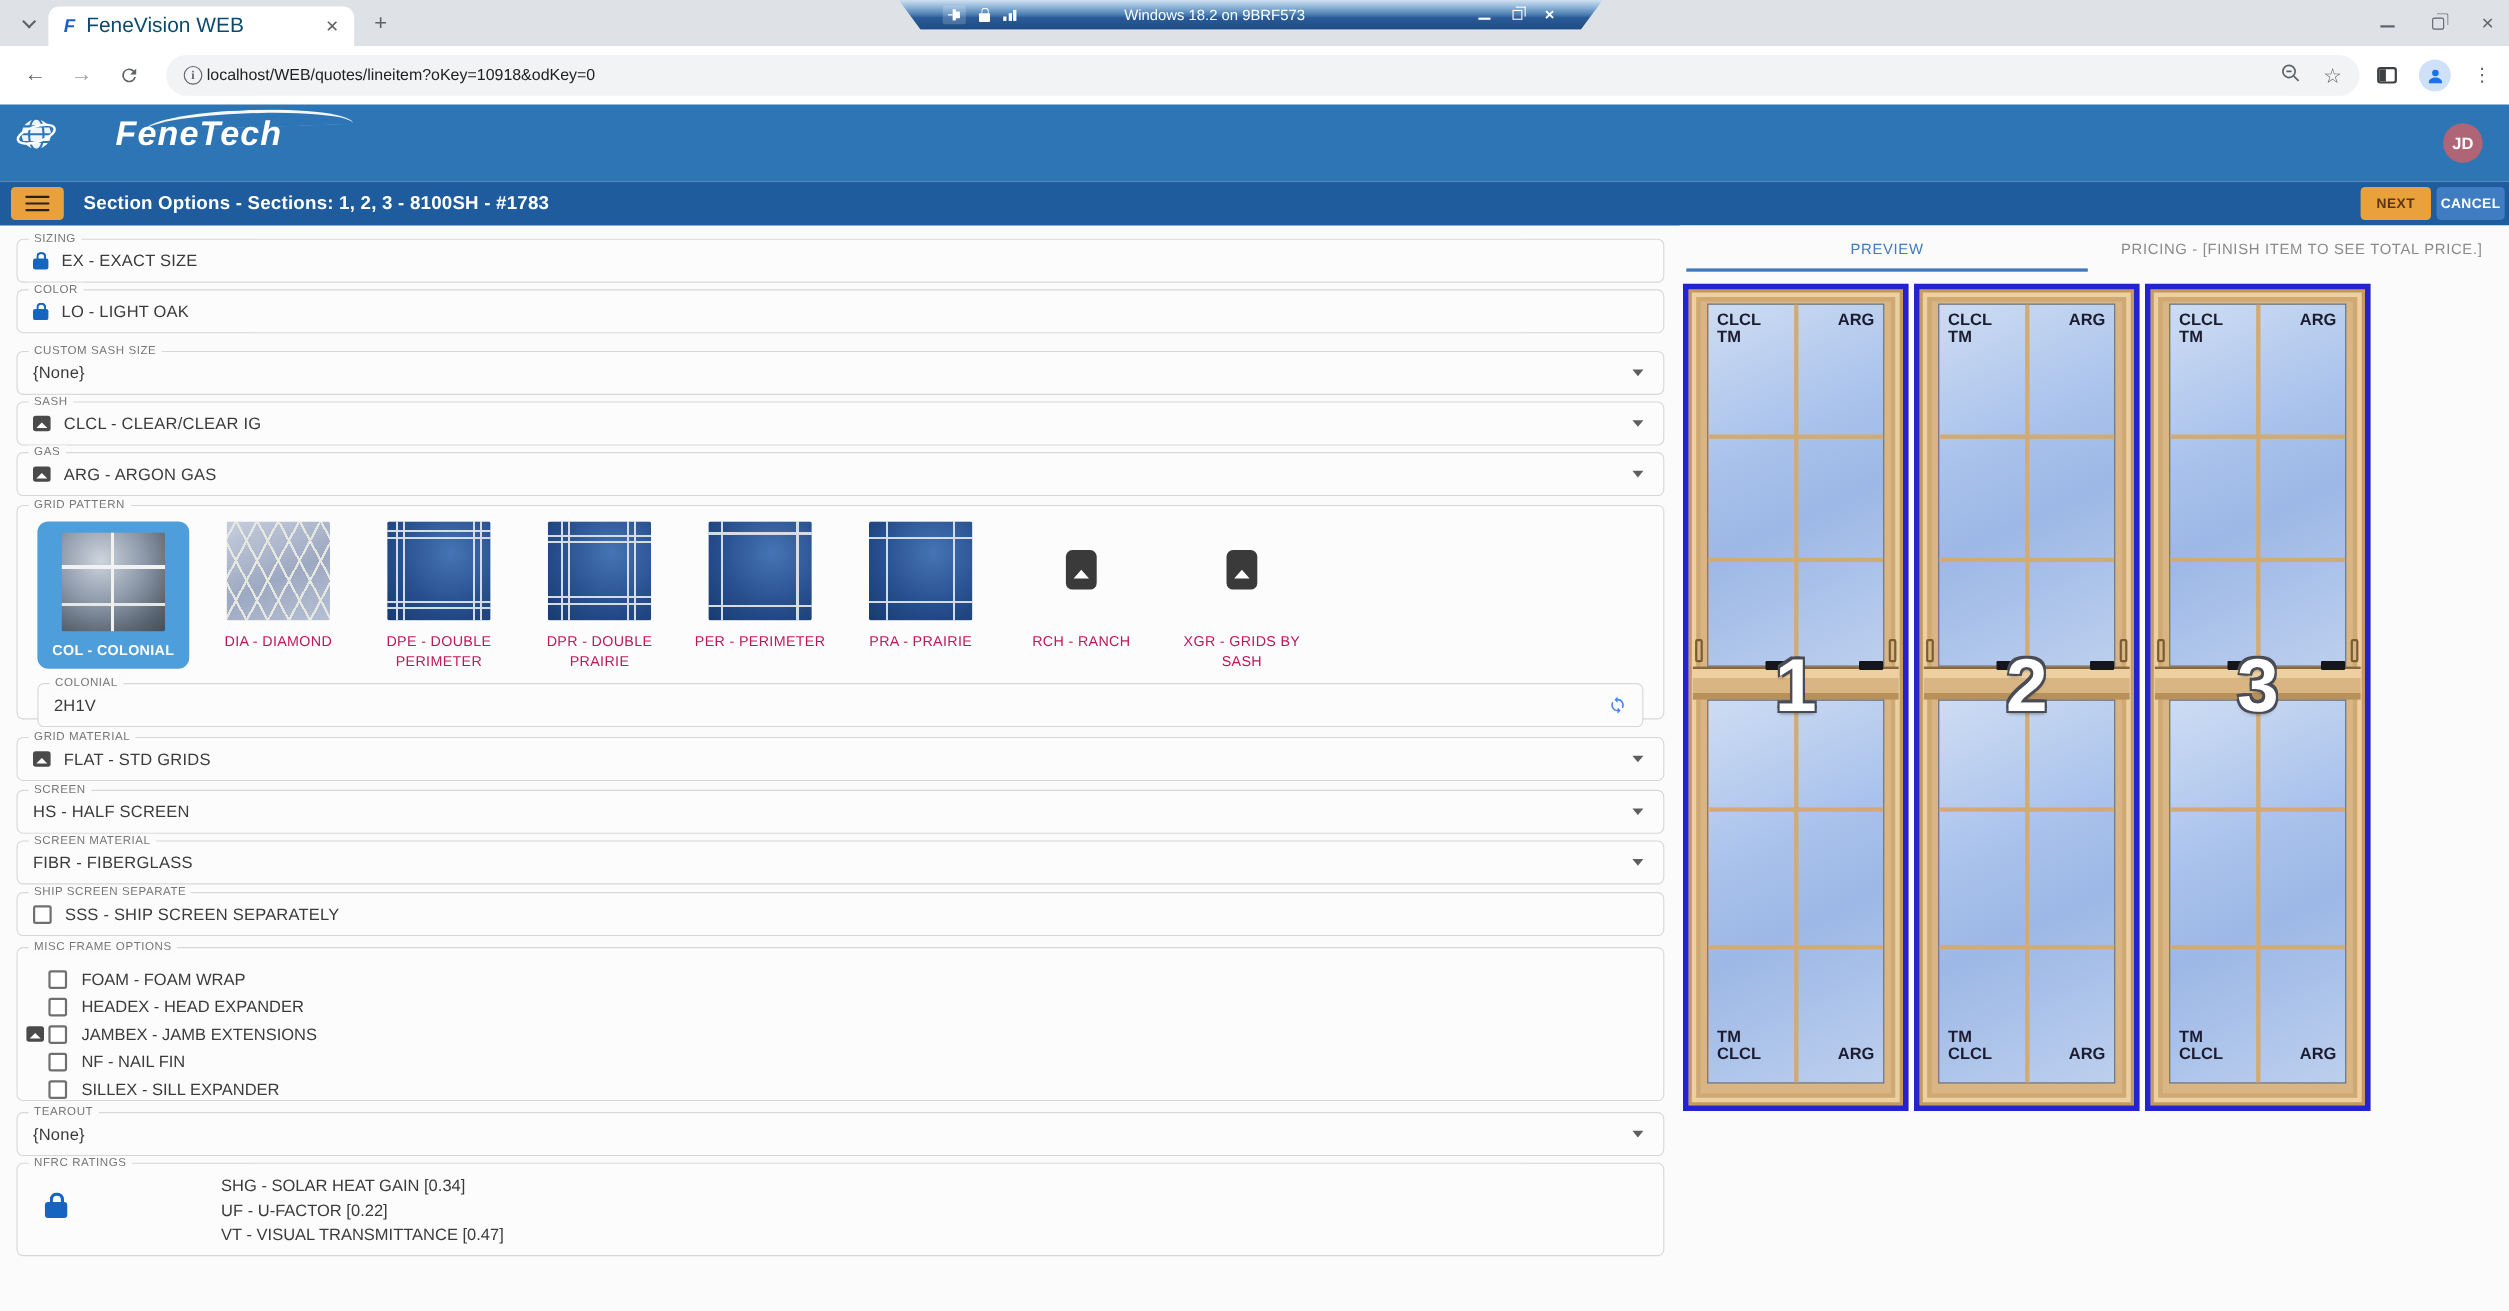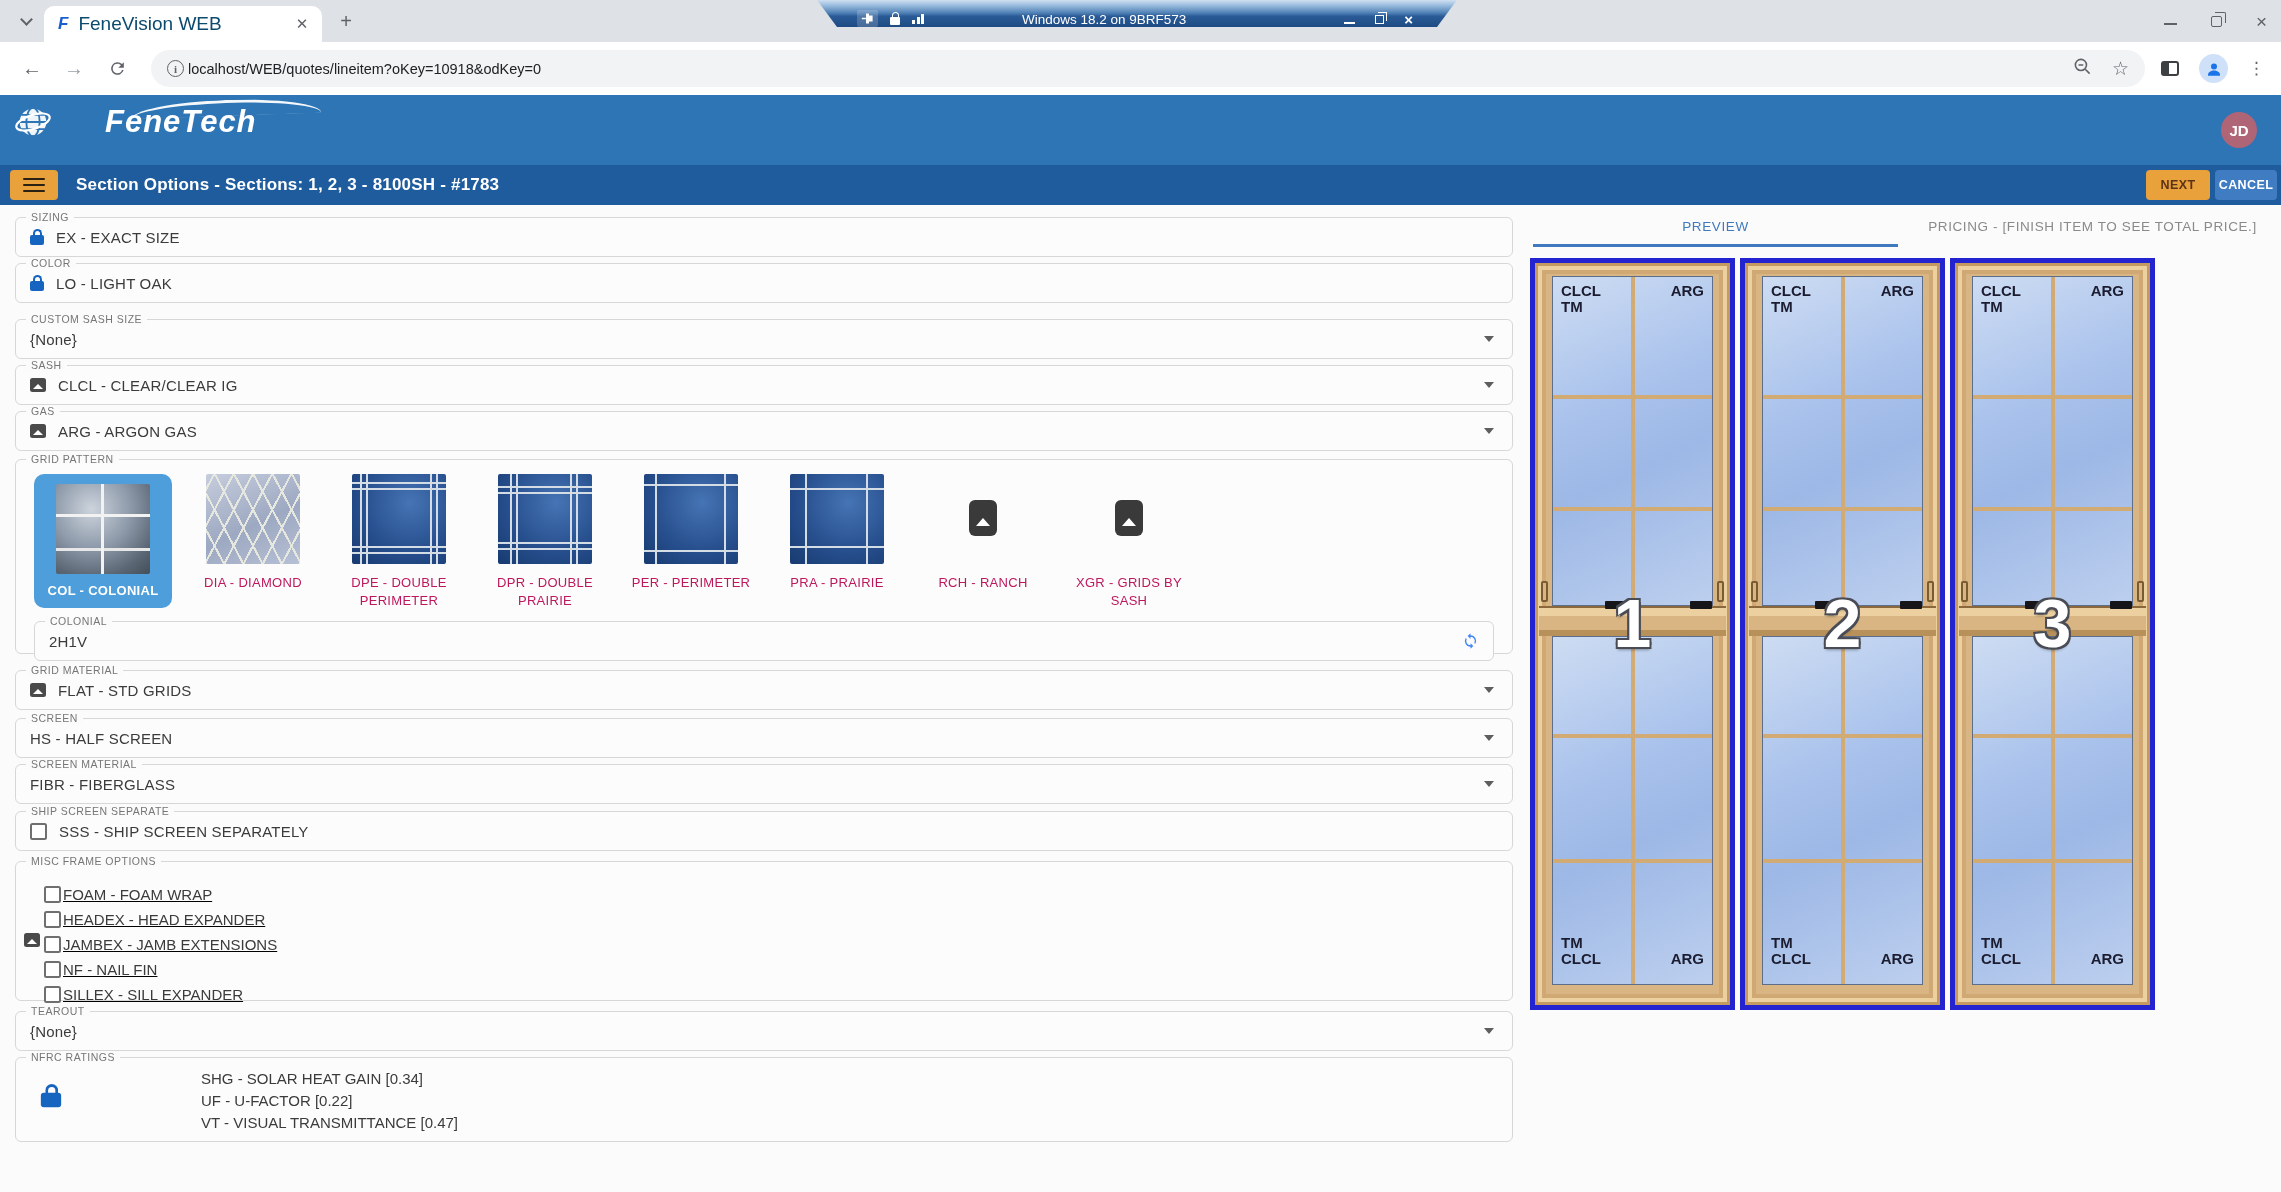--- a/index.html
+++ b/index.html
@@ -24,21 +24,21 @@
   .wb-min { width:13px; height:1.5px; background:#5f6368; margin-top:6px; }
   .wb-restore { width:11px; height:11px; border:1.5px solid #5f6368; border-radius:2px; position:relative; }
   .wb-restore::before { content:""; position:absolute; left:3px; top:-5px; width:10px; height:10px;
                         border:1.5px solid #5f6368; border-left:none; border-bottom:none; border-radius:0 2px 0 0; }
   .wb-close { font-size:19px; color:#5f6368; line-height:1; }
 
   
   .vmbar { position:absolute; left:817px; top:0; width:640px; height:27px; z-index:30;
            background:linear-gradient(#cfe0f0 0%, #9fc0e0 18%, #4f81b5 48%, #2a5b97 60%, #1e4b82 100%);
            clip-path:polygon(0 0, 100% 0, calc(100% - 20px) 100%, 20px 100%);
-           display:flex; align-items:flex-end; color:#fff; }
+           display:flex; align-items:center; color:#fff; }
   .vm-left { display:flex; align-items:center; gap:12px; margin-left:40px; }
   .vm-pinbox { background:rgba(255,255,255,.18); padding:2px 4px; border-radius:2px; display:flex; }
   .vm-title { flex:1; text-align:center; font-size:13.5px; margin-right:60px; }
   .vm-right { display:flex; align-items:center; gap:20px; margin-right:44px; }
   .vm-min { width:11px; height:2px; background:#fff; margin-top:7px; }
   .vm-restore { width:9px; height:9px; border:1.5px solid #fff; position:relative; }
   .vm-restore::before { content:""; position:absolute; left:2px; top:-4px; width:8px; height:8px;
                         border:1.5px solid #fff; border-left:none; border-bottom:none; }
   .vm-close { font-size:15px; font-weight:700; line-height:1; }
   .vm-lock { width:10px; height:8px; background:#fff; border-radius:1px; position:relative; margin-top:5px; }
@@ -150,21 +150,21 @@
       radial-gradient(circle at 62% 32%, #4674B4 0%, #28508F 55%, #173A6F 100%); }
   .thumb-placeholder { background:none; position:relative; }
   .thumb-placeholder::before { content:""; position:absolute; left:33px; top:26px; width:28px; height:36px;
       background:#3A3A3A; border-radius:6px; }
   .thumb-placeholder::after { content:""; position:absolute; left:40px; top:44px; border-left:7px solid transparent;
       border-right:7px solid transparent; border-bottom:8px solid #fff; }
   .colonial-field { margin:12px 0 0; }
 
   
   .group-misc { height:140px; margin-bottom:10px; padding:16px 0 0 28px; }
-  .misc-row { position:relative; height:25px; display:flex; align-items:flex-end; gap:2px;text-decoration:underline; }
+  .misc-row { position:relative; height:25px; display:flex; align-items:center; gap:13px; }
   .misc-row .imgicon { position:absolute; left:-20px; top:5px; }
   .misc-label { font-size:15px; color:#3B3B3B; }
 
   
   .group-nfrc { height:85px; padding:10px 0 0 185px; }
   .nfrc-line { font-size:15px; color:#3B3B3B; line-height:22px; }
   .nfrc-lock { position:absolute; left:28px; top:32px; transform:scale(1.45); }
 
   
   .previewpanel { position:absolute; left:1527px; top:205px; width:754px; height:987px; background:#FBFBFB; }

